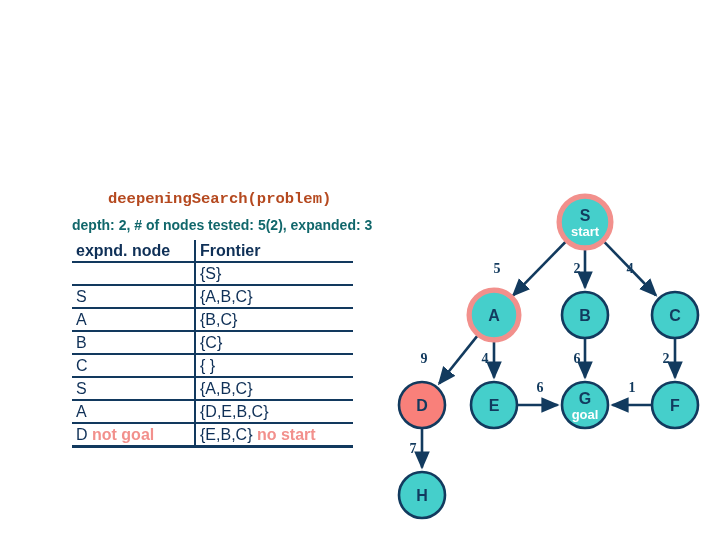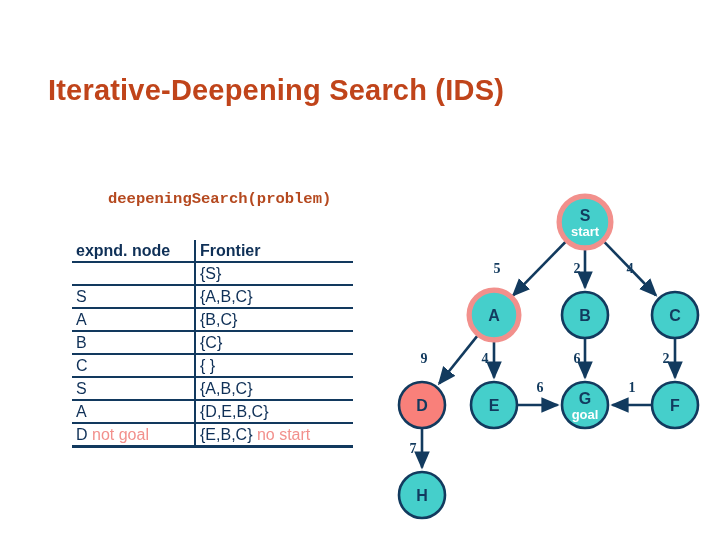--- a/index.html
+++ b/index.html
@@ -77,21 +77,21 @@
   }
   #trace-table .col-node {
     width: 118px;
     border-right: 2px solid #12395E;
   }
   #trace-table tr:last-child td {
     border-bottom: 3px solid #12395E;
   }
   .note {
     color: #F2908C;
-    font-weight: normal;
+    font-weight: bold;
   }
 
   
   #graph {
     position: absolute;
     left: 0;
     top: 0;
     width: 720px;
     height: 540px;
     pointer-events: none;
@@ -116,23 +116,23 @@
     font-weight: bold;
     fill: #123A5E;
     text-anchor: middle;
   }
 </style>
 </head>
 <body>
 
 <div id="slide">
 
-  <div id="title">Iterative-Deepening Search (IDS)</div>
 
   <div id="code-line">deepeningSearch(problem)</div>
+  <div id="status-line">depth: 2, # of nodes tested: 5(2), expanded: 3</div>
 
   <table id="trace-table">
     <thead>
       <tr>
         <th class="col-node">expnd. node</th>
         <th>Frontier</th>
       </tr>
     </thead>
     <tbody id="trace-body">
         <tr>

